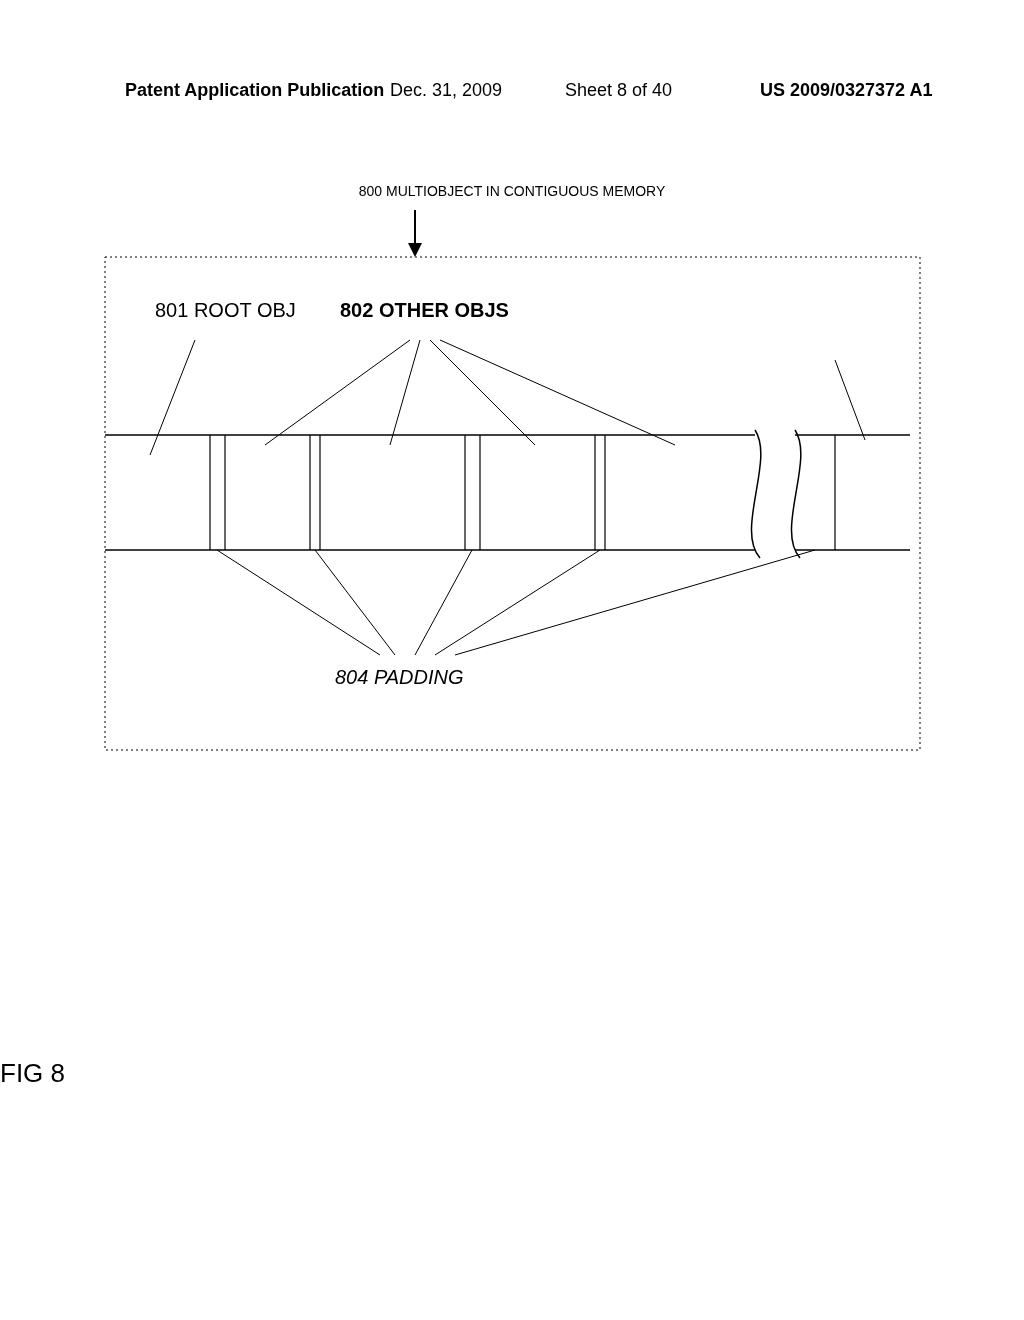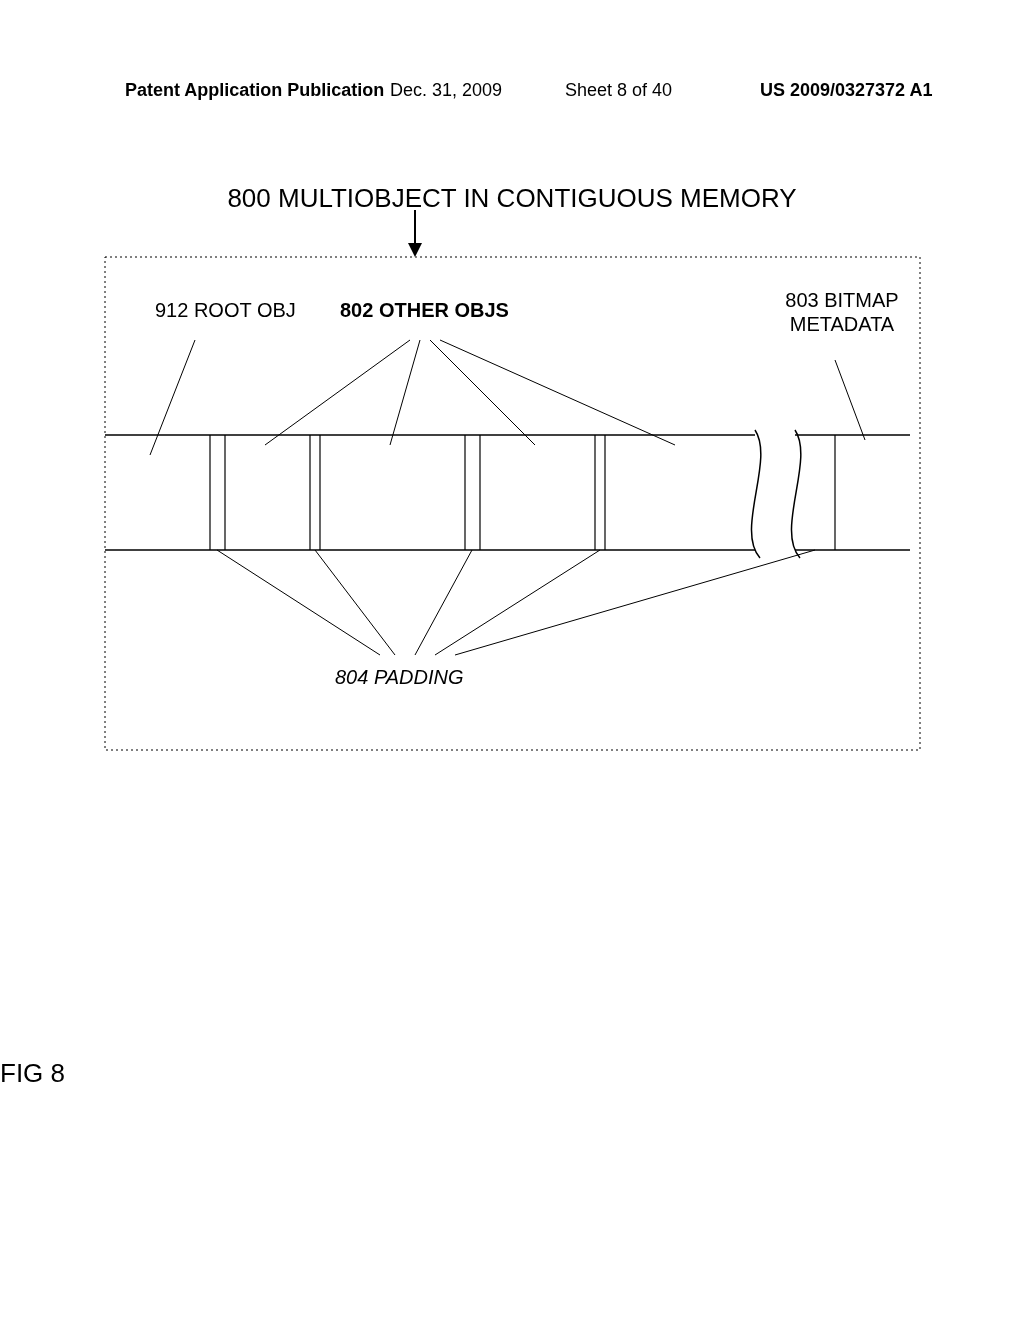--- a/index.html
+++ b/index.html
@@ -36,21 +36,21 @@
     position: absolute;
     left: 760px;
     font-weight: bold;
   }
   .fig-title {
     position: absolute;
     top: 183px;
     left: 0;
     right: 0;
     text-align: center;
-    font-size: 26px;
+    font-size: 14px;
   }
   .svg-wrap {
     position: absolute;
     top: 210px;
     left: 95px;
     width: 835px;
     height: 550px;
   }
   .label {
     position: absolute;
@@ -115,22 +115,18 @@
 
     <line x1="740" y1="150" x2="770" y2="230" stroke="#000" stroke-width="1"></line>
 
     <line x1="122" y1="340" x2="285" y2="445" stroke="#000" stroke-width="1"></line>
     <line x1="220" y1="340" x2="300" y2="445" stroke="#000" stroke-width="1"></line>
     <line x1="377" y1="340" x2="320" y2="445" stroke="#000" stroke-width="1"></line>
     <line x1="505" y1="340" x2="340" y2="445" stroke="#000" stroke-width="1"></line>
     <line x1="720" y1="340" x2="360" y2="445" stroke="#000" stroke-width="1"></line>
   </svg>
 
-  <div class="label" style="top:88px; left:60px;">912 ROOT OBJ</div>
+  <div class="label" style="top:88px; left:60px;">801 ROOT OBJ</div>
   <div class="label" style="top:88px; left:245px;font-weight:bold;">802 OTHER OBJS</div>
-  <div class="label" style="top:78px; left:672px; width:150px;">
-    <span>803 BITMAP</span><br>
-    <span>METADATA</span>
-  </div>
   <div class="label" style="top:455px; left:240px;font-style:italic;">804 PADDING</div>
 </div>
 
 <div class="fig-num">FIG 8</div>
 
 </body></html>

